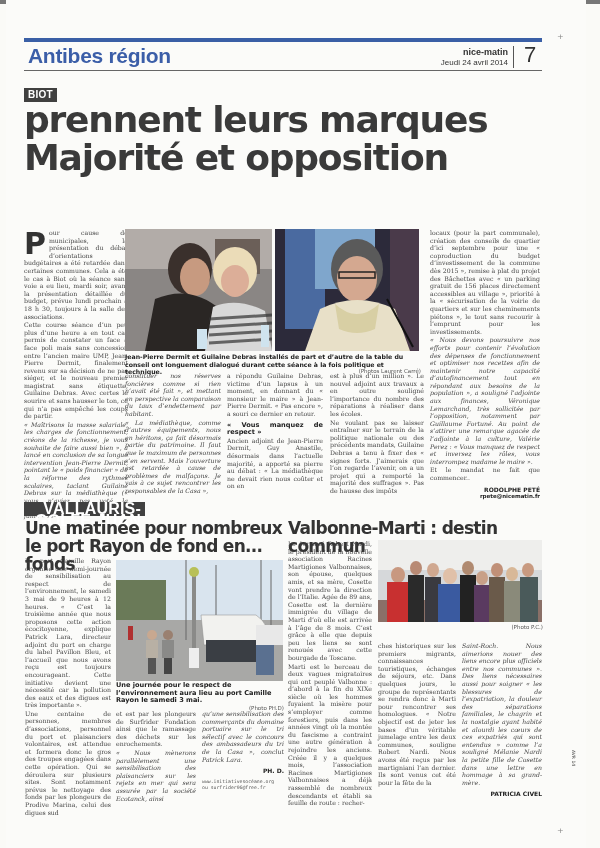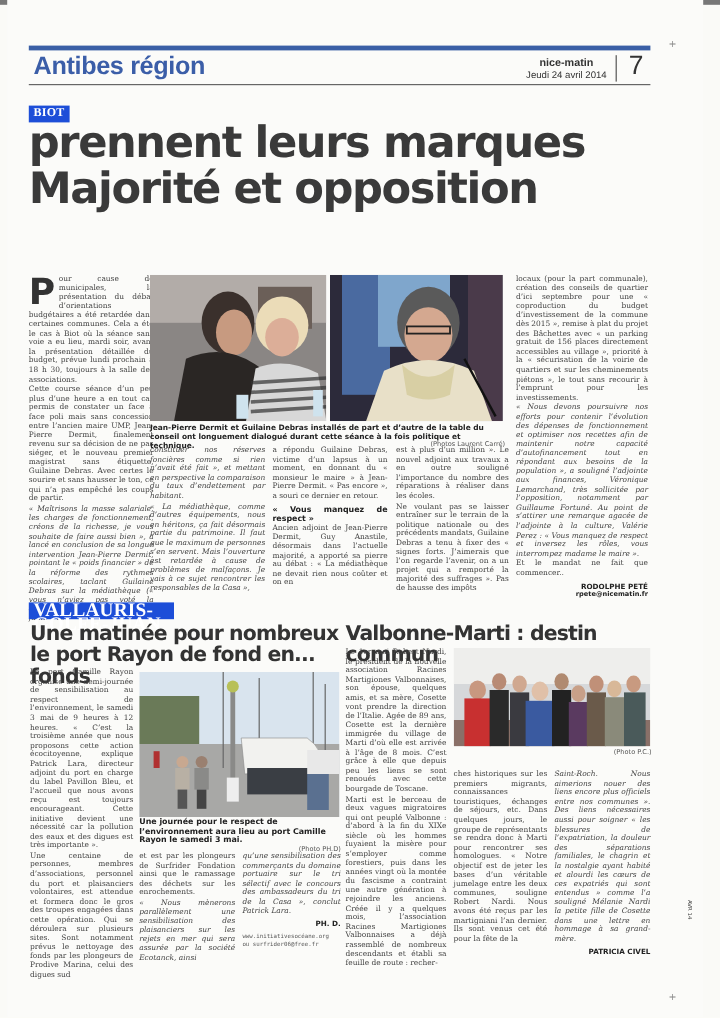--- a/index.html
+++ b/index.html
@@ -4,27 +4,27 @@
 <style>
   * { box-sizing: border-box; margin: 0; padding: 0; }
   html, body { width: 600px; height: 848px; background: #fafaf7; overflow: hidden; }
   body { font-family: "DejaVu Serif", serif; color: #333; position: relative; }
   .page { position: absolute; left: 6px; top: 0; width: 580px; height: 848px; background: #fbfbf9; }
   .topband { position: absolute; left: 0; top: 0; width: 600px; height: 4px; background: #777; }
 
   
   .hdr-rule { position: absolute; left: 18px; top: 38px; width: 518px; height: 4px; background: #3a5fa6; }
   .hdr-title { position: absolute; left: 22px; top: 44px; font-family: "Liberation Sans", sans-serif; font-weight: bold; font-size: 21px; color: #3b5ea8; letter-spacing: -0.3px; }
-  .hdr-brand { position: absolute; left: 430px; top: 47px; width: 72px; text-align: center; font-family: "Liberation Sans", sans-serif; font-size: 8px; color: #333; line-height: 10px; }
+  .hdr-brand { position: absolute; left: 430px; top: 47px; width: 72px; text-align: right; font-family: "Liberation Sans", sans-serif; font-size: 8px; color: #333; line-height: 10px; }
   .hdr-brand b { font-size: 9px; }
   .hdr-sep { position: absolute; left: 507px; top: 46px; width: 1px; height: 22px; background: #555; }
   .hdr-page { position: absolute; left: 518px; top: 42px; font-family: "Liberation Sans", sans-serif; font-size: 22px; color: #333; }
   .hdr-under { position: absolute; left: 18px; top: 70px; width: 518px; height: 1px; background: #666; }
 
-  .tag { position: absolute; background: #1d4ed8; color: #fff; font-family: Liberation Serif, serif; font-weight: bold; padding: 1px 4px; letter-spacing: 0.2px; }
+  .tag { position: absolute; background: #404040; color: #fff; font-family: Liberation Sans, sans-serif; font-weight: bold; padding: 1px 4px; letter-spacing: 0.2px; text-align: right; }
   .tag-biot { left: 18px; top: 88px; font-size: 10px; height: 14px; line-height: 12px; }
   .headline { position: absolute; left: 18px; top: 101px; width: 540px; font-family: "DejaVu Sans", sans-serif; font-weight: bold; font-size: 36px; line-height: 38px; color: #3a3a3a; letter-spacing: -1.2px; }
   .deck { position: absolute; left: 18px; top: 190px; width: 540px; font-family: "DejaVu Sans", sans-serif; font-size: 10.6px; line-height: 13px; color: #333; }
 
   .col { position: absolute; font-size: 6.2px; line-height: 7.6px; color: #444; text-align: justify; font-family: "DejaVu Serif", serif; }
   .col p { margin-bottom: 1px; }
   .dropcap { float: left; font-family: "DejaVu Sans", sans-serif; font-weight: bold; font-size: 30px; line-height: 28px; margin: 1px 3px 0 0; color: #333; }
 
   .photo { position: absolute; overflow: hidden; }
   .caption { position: absolute; font-family: "DejaVu Sans", sans-serif; font-weight: bold; font-size: 6.2px; line-height: 7.6px; color: #222; }

